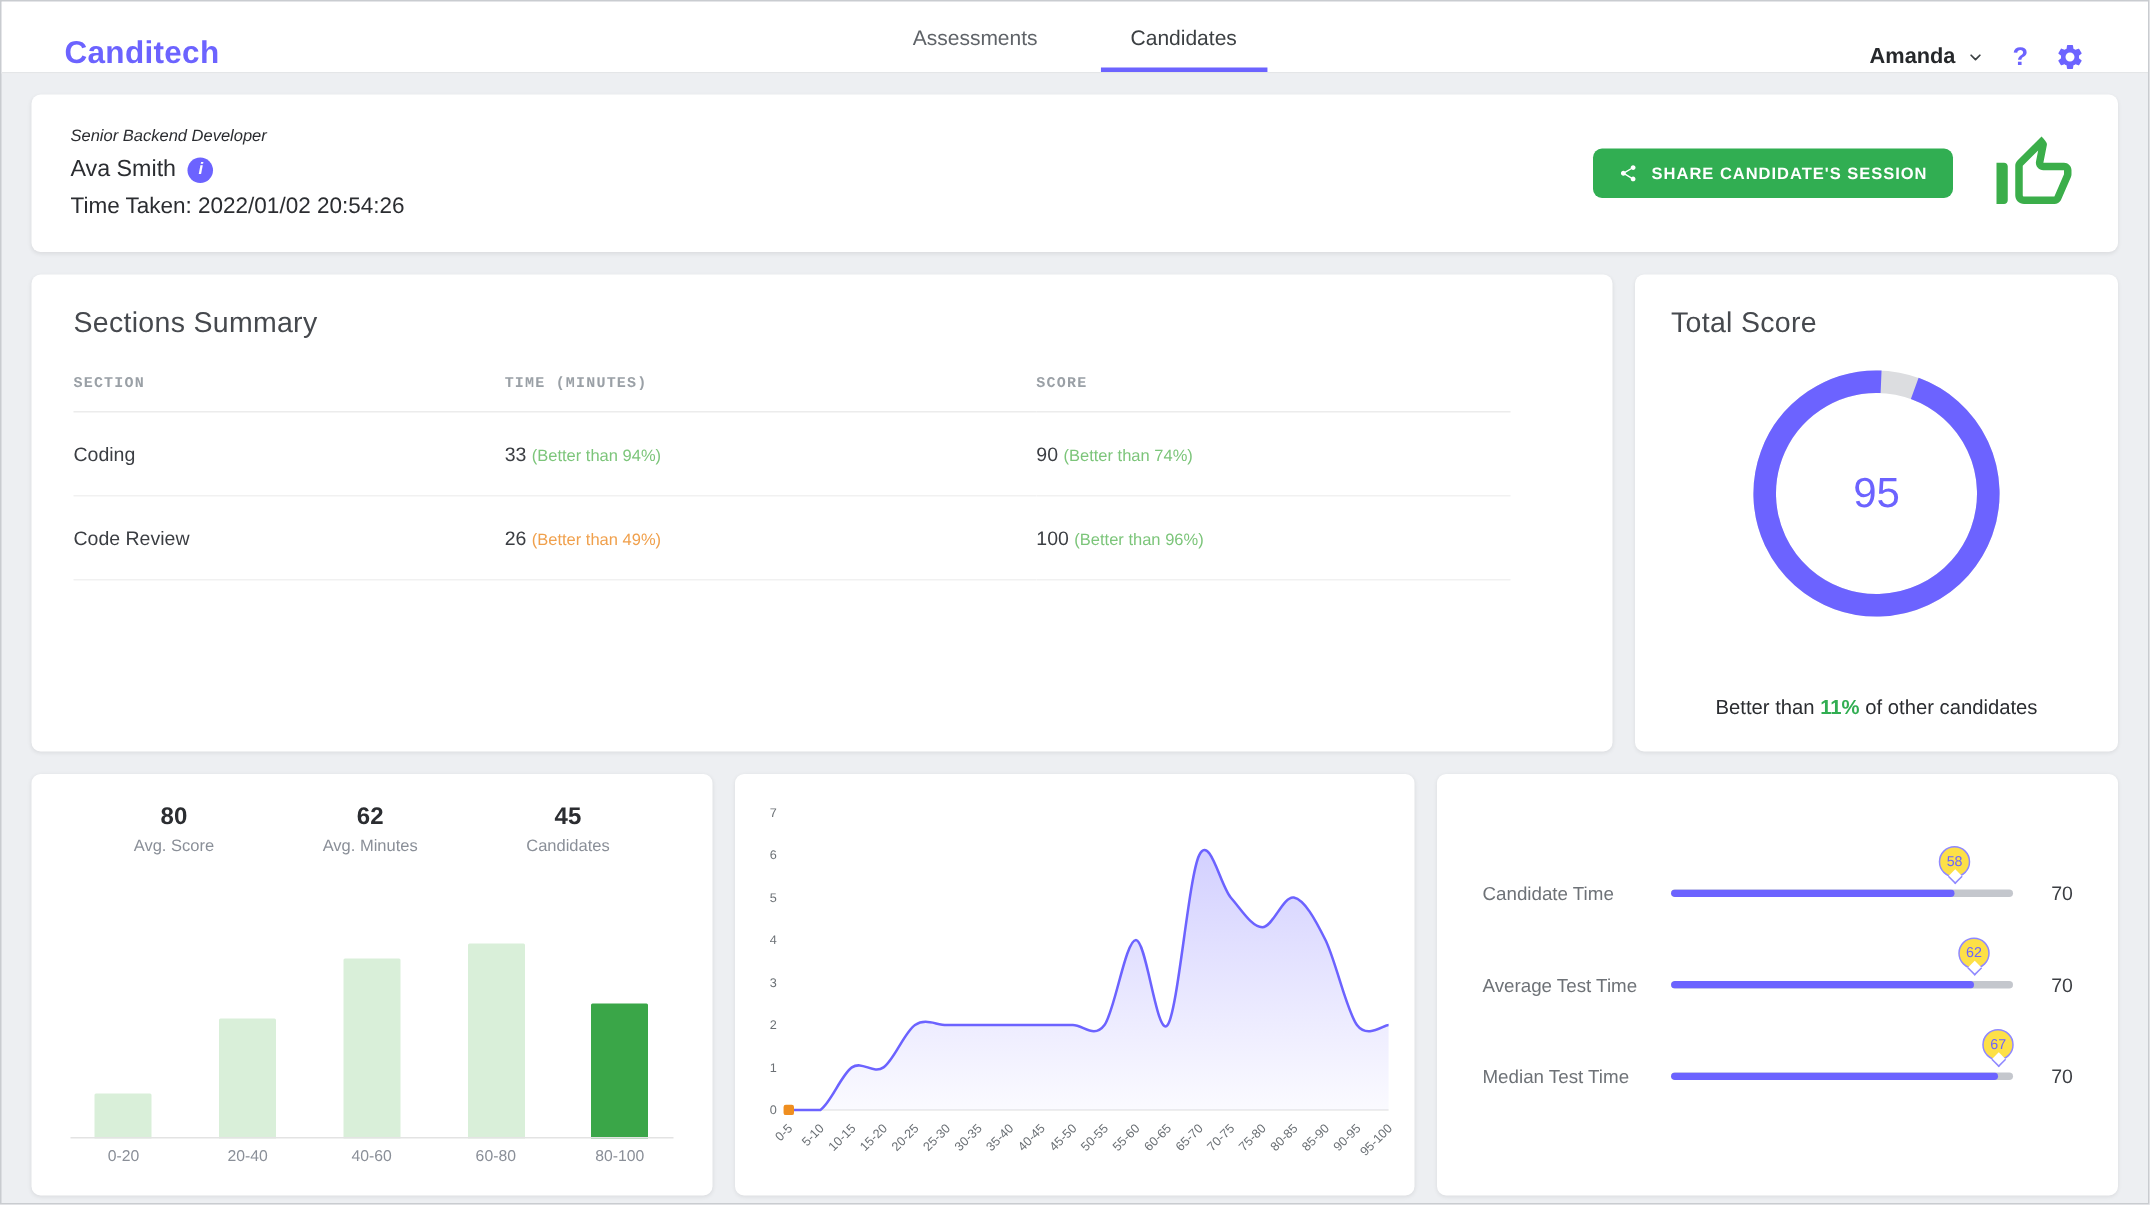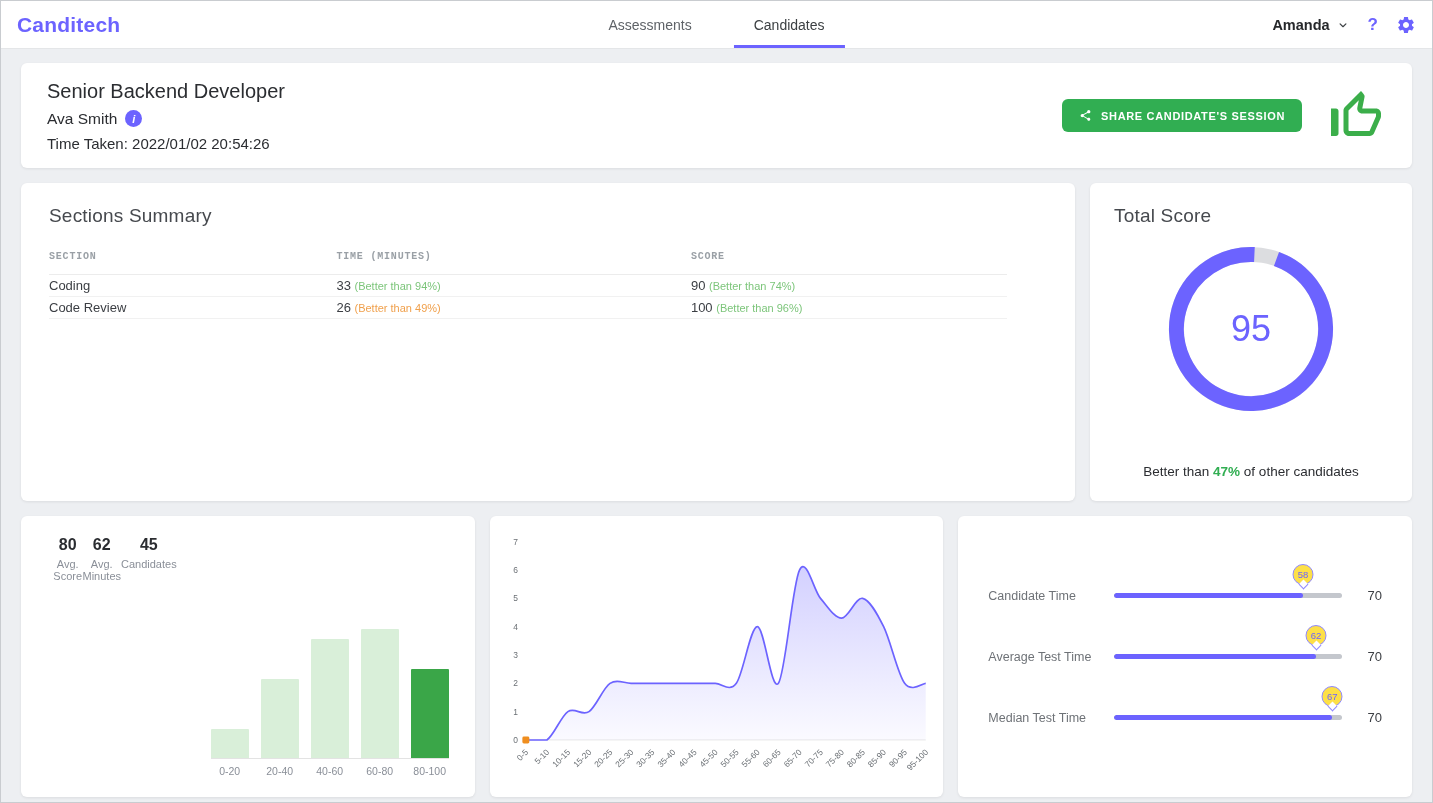--- a/index.html
+++ b/index.html
@@ -1,72 +1,72 @@
 <!DOCTYPE html>
 <html><head>
 <meta charset="utf-8">
 <style>
   * { margin:0; padding:0; box-sizing:border-box; }
   body { font-family:"Liberation Sans", sans-serif; background:#dfe1e4; }
   .screen { width:1433px; height:803px; background:#edeff2; border:1px solid #c9ccd0; overflow:hidden; }
 
   
-  .navbar { position:relative; height:48px; background:#fff; border-bottom:1px solid #e4e6e8; display:flex; align-items:center; padding:0 16px; }
+  .navbar { position:relative; height:48px; background:#fff; border-bottom:1px solid #e4e6e8; display:flex; align-items:flex-end; padding:0 42px; }
   .brand { font-size:21px; font-weight:700; color:#6c63ff; letter-spacing:.2px; cursor:pointer; }
   .tabs { position:absolute; left:50%; transform:translateX(-50%); top:0; bottom:0; display:flex; gap:50px; }
   .tab { position:relative; display:flex; align-items:center; font-size:14px; color:#5f6368; cursor:pointer; padding:0 6px; }
   .tab.active { color:#3c4043; }
   .tab.active::after { content:''; position:absolute; left:-14px; right:-14px; bottom:0; height:3px; background:#6c63ff; }
   .nav-right { margin-left:auto; display:flex; align-items:center; gap:18px; }
   .user-menu { display:flex; align-items:center; gap:6px; cursor:pointer; }
   .user-name { font-size:14.5px; font-weight:700; color:#26282b; }
   .chevron { width:14px; height:14px; }
   .help-icon { color:#6c63ff; font-weight:700; font-size:17px; cursor:pointer; }
   .gear { width:20px; height:20px; fill:#6c63ff; cursor:pointer; }
 
   
   .page { padding:14px 20px 18px; display:flex; flex-direction:column; gap:15px; }
   .card { background:#fff; border-radius:6px; box-shadow:0 1px 3px rgba(0,0,0,.08); }
 
   
   .header-card { height:105px; padding:13px 26px; display:flex; align-items:center; justify-content:space-between; }
   .header-info { display:flex; flex-direction:column; gap:7px; }
-  .assessment-title { font-size:20px; color:#2b2d31; }
+  .assessment-title { font-size:11px; color:#2b2d31;font-style:italic; }
   .candidate-line { display:flex; align-items:center; gap:8px; font-size:15.5px; color:#2b2d31; }
   .info-icon { width:17px; height:17px; border-radius:50%; background:#6c63ff; color:#fff; font-size:11px; font-weight:700; display:inline-flex; align-items:center; justify-content:center; cursor:pointer; font-style:italic; }
   .time-taken { font-size:15px; color:#2b2d31; }
   .header-actions { display:flex; align-items:center; gap:24px; }
   .share-btn { display:flex; align-items:center; gap:9px; background:#31ae52; color:#fff; border:none; border-radius:6px; padding:10px 17px; font-size:11px; font-weight:700; letter-spacing:.06em; cursor:pointer; font-family:"Liberation Sans", sans-serif; }
   .share-icon { width:13px; height:13px; fill:#fff; }
   .thumb { width:60px; height:60px; fill:#3bae4a; }
 
   
   .middle-row { display:grid; grid-template-columns:1fr 322px; gap:15px; }
   .sections-card { height:318px; padding:22px 28px; }
   .card-title { font-size:19px; font-weight:500; color:#46494e; letter-spacing:.2px; }
   .sections-table { width:96%; border-collapse:collapse; margin-top:14px; }
   .sections-table th { text-align:left; font-size:10px; letter-spacing:.08em; color:#9aa0a6; font-weight:700; padding:10px 0 12px; border-bottom:1px solid #ececec;font-family:Liberation Mono, monospace; }
   .sections-table th:nth-child(1){ width:30%; } .sections-table th:nth-child(2){ width:37%; } .sections-table th:nth-child(3){ width:33%; }
-  .sections-table td { font-size:13px; color:#3b3e43; padding:3px 0; border-bottom:1px solid #f1f1f1; }
+  .sections-table td { font-size:13px; color:#3b3e43; padding:20px 0; border-bottom:1px solid #f1f1f1; }
   .note { font-size:11px; } .note.green { color:#7cc57a; } .note.orange { color:#f0a04c; }
 
   .total-score-card { height:318px; padding:22px 24px 14px; display:flex; flex-direction:column; }
   .donut-wrap { position:relative; width:172px; margin:16px auto 0; }
   .donut-wrap svg { width:100%; display:block; }
   .donut-bg { fill:none; stroke:#dcdde0; stroke-width:10.5; }
   .donut-fg { fill:none; stroke:#6c63ff; stroke-width:10.5; }
-  .donut-score { position:absolute; inset:0; display:flex; align-items:center; justify-content:center; font-size:36px; color:#6c63ff; }
+  .donut-score { position:absolute; inset:0; display:flex; align-items:center; justify-content:center; font-size:28px; color:#6c63ff; }
   .donut-caption { margin-top:auto; text-align:center; font-size:13.5px; color:#2b2d31; padding-bottom:8px; }
   .green-bold { color:#31ae52; font-weight:700; }
 
   
   .bottom-row { display:grid; grid-template-columns:1fr 1fr 1fr; gap:15px; }
   .bottom-row .card { height:281px; }
 
-  .bar-card { padding:20px 12px 14px; display:flex; }
+  .bar-card { padding:20px 12px 14px; display:flex; flex-direction:column; }
   .stats-row { display:flex; justify-content:space-around; padding:0 20px; margin-bottom:14px; }
   .stat { text-align:center; }
   .stat-value { font-size:16px; font-weight:700; color:#2b2d31; }
   .stat-label { font-size:11px; color:#8a8f98; margin-top:4px; }
   .bars { position:relative; display:flex; justify-content:space-around; align-items:flex-end; flex:1; padding:0 8px; }
   .baseline { position:absolute; left:14px; right:14px; bottom:24px; height:1px; background:#e3e3e3; }
   .bar-col { display:flex; flex-direction:column; align-items:center; width:50px; }
   .bar { width:38px; border-radius:1px 1px 0 0; }
   .bar-label { height:24px; display:flex; align-items:center; font-size:10.5px; color:#8a8f98; }
 
@@ -162,21 +162,21 @@
       <div class="card total-score-card">
         <h2 class="card-title">Total Score</h2>
         <div class="donut-wrap">
           <svg viewBox="0 0 120 120">
             <circle class="donut-bg" cx="60" cy="60" r="52"></circle>
             <circle class="donut-fg" id="donut-fg" cx="60" cy="60" r="52" transform="rotate(-70 60 60)" stroke-dasharray="310.38935417467155 326.7256359733385"></circle>
           </svg>
           <div class="donut-score">95</div>
         </div>
         <div class="donut-caption">
-          <span>Better than </span><span class="green-bold">47%</span><span> of other candidates</span>
+          <span>Better than </span><span class="green-bold">11%</span><span> of other candidates</span>
         </div>
       </div>
     </section>
 
     <section class="bottom-row">
       <div class="card bar-card">
         <div class="stats-row" id="stats-row">
             <div class="stat">
               <div class="stat-value">80</div>
               <div class="stat-label">Avg. Score</div>

